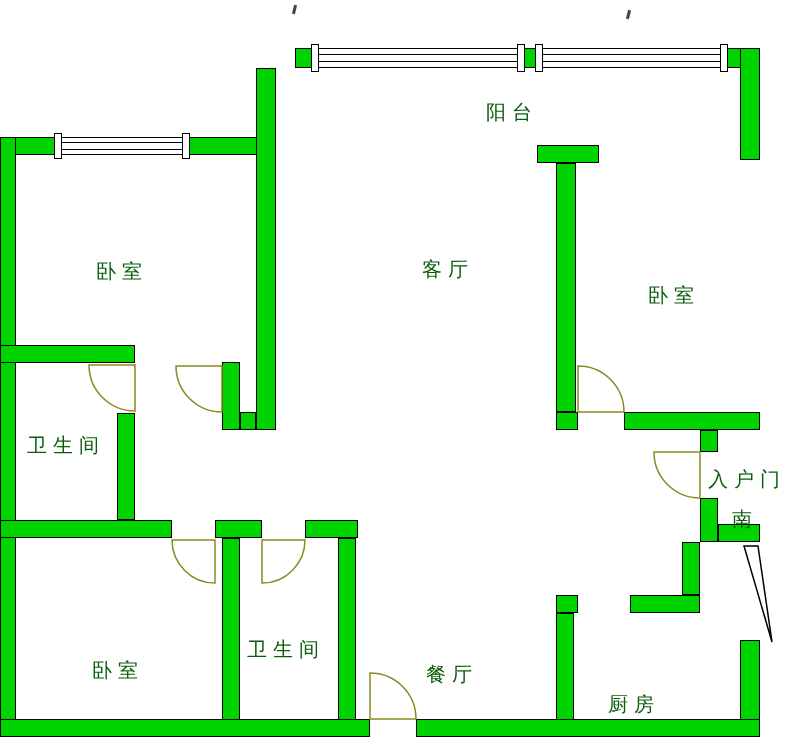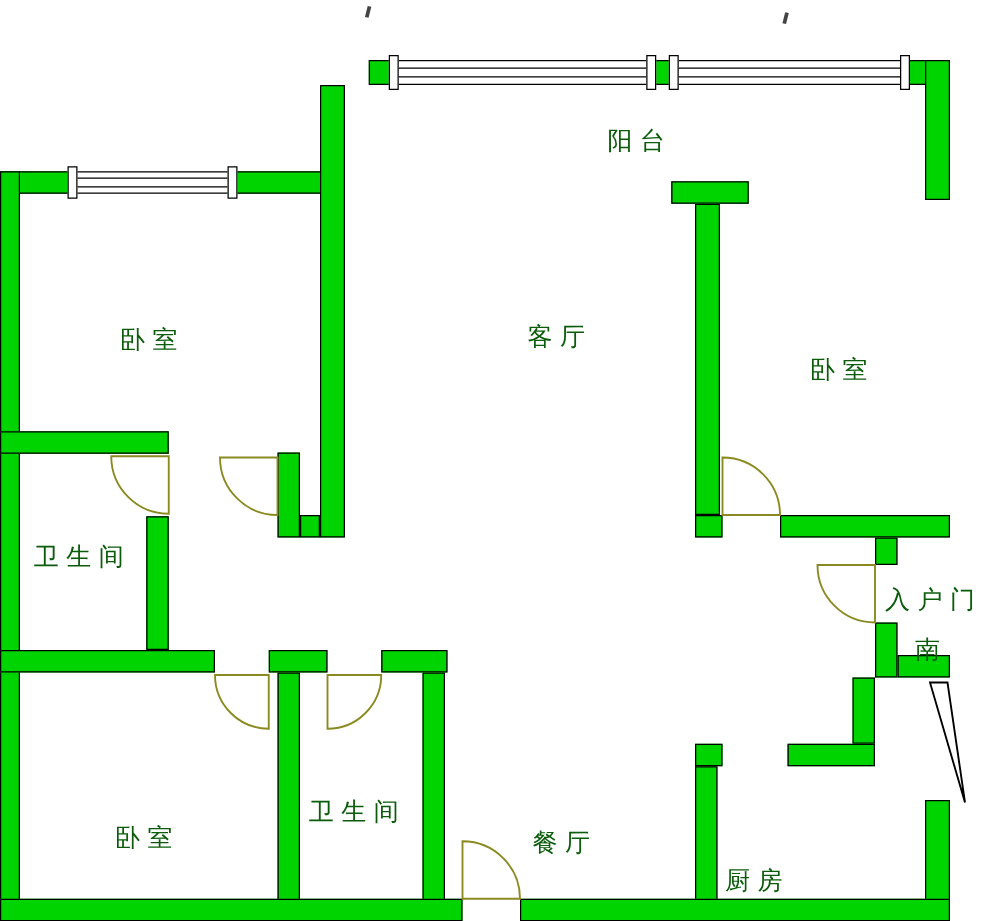--- a/index.html
+++ b/index.html
@@ -89,15 +89,15 @@
   <span class="label" style="left:486px;top:99px;text-align:right;">阳台</span>
   <span class="label" style="left:96px;top:258px;">卧室</span>
   <span class="label" style="left:390px;top:256px;margin-left:32px;">客厅</span>
   <span class="label" style="left:648px;top:282px;">卧室</span>
   <span class="label" style="left:27px;top:432px;">卫生间</span>
   <span class="label" style="left:708px;top:466px;">入户门</span>
   <span class="label" style="left:732px;top:506px;">南</span>
   <span class="label" style="left:92px;top:657px;">卧室</span>
   <span class="label" style="left:247px;top:636px;">卫生间</span>
   <span class="label" style="left:426px;top:661px;">餐厅</span>
-  <span class="label" style="left:580px;top:691px;text-align:center;">厨房</span>
+  <span class="label" style="left:608px;top:691px;text-align:center;">厨房</span>
 
 </div>
 
 </body></html>

